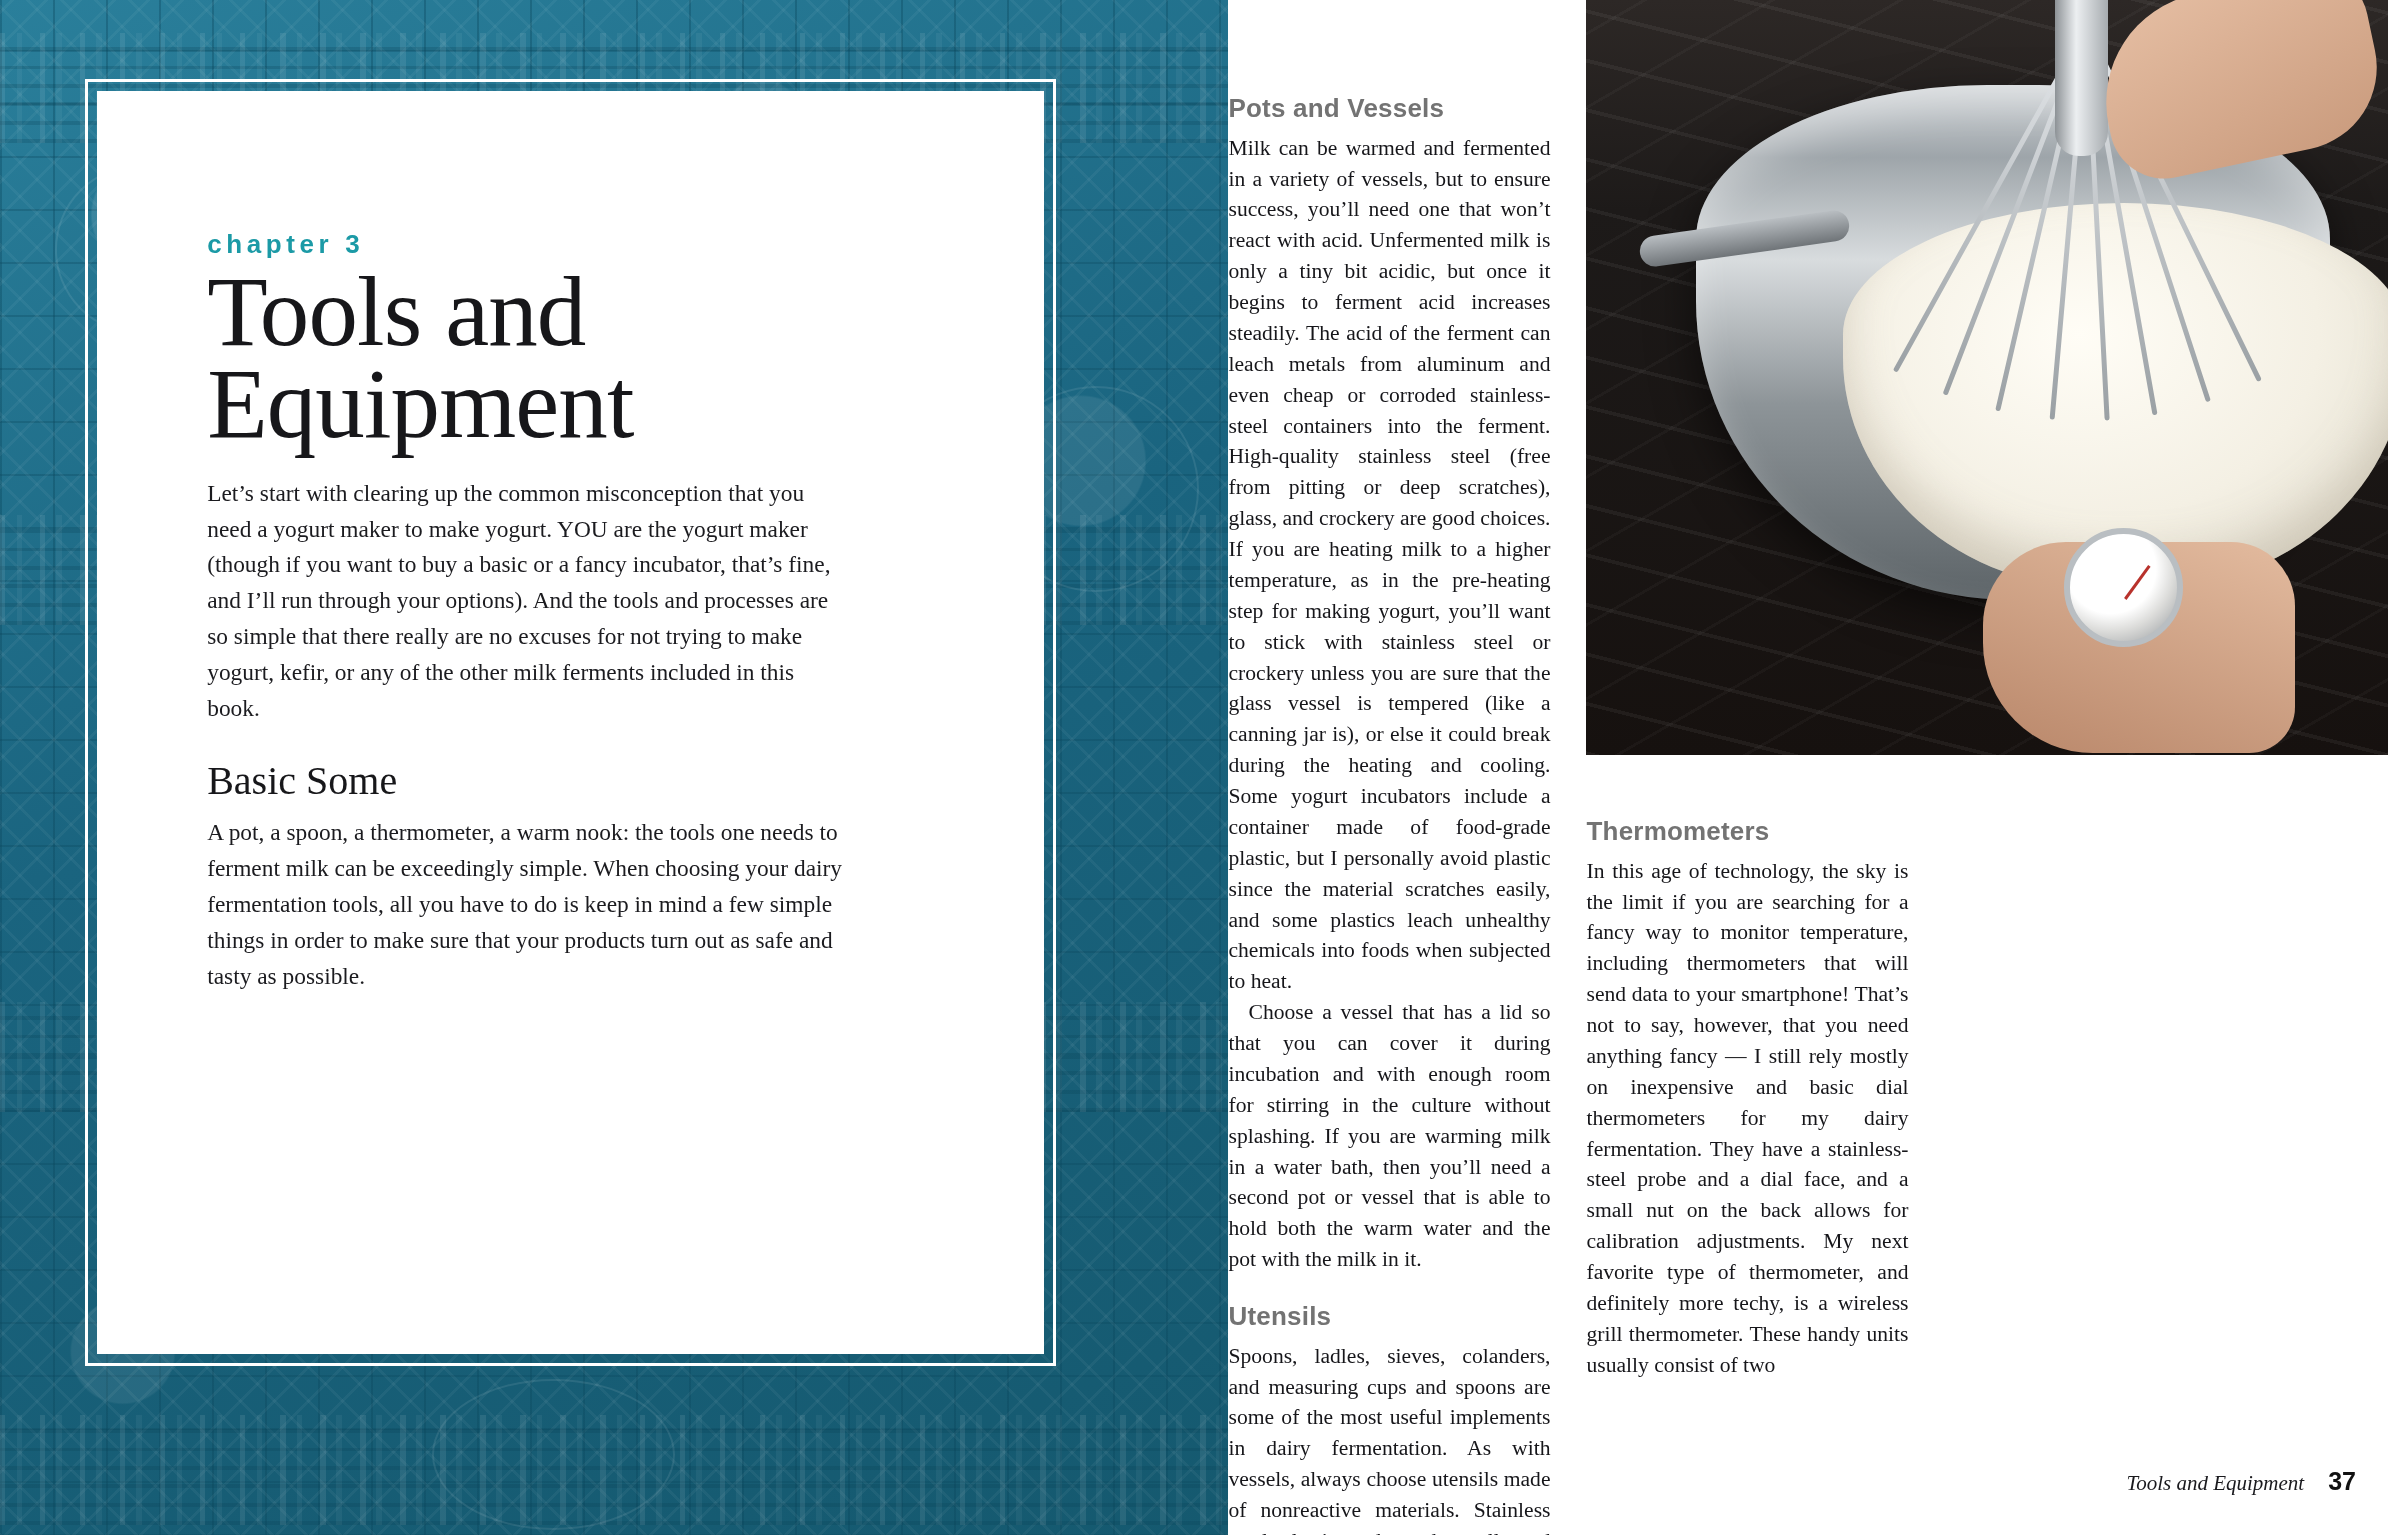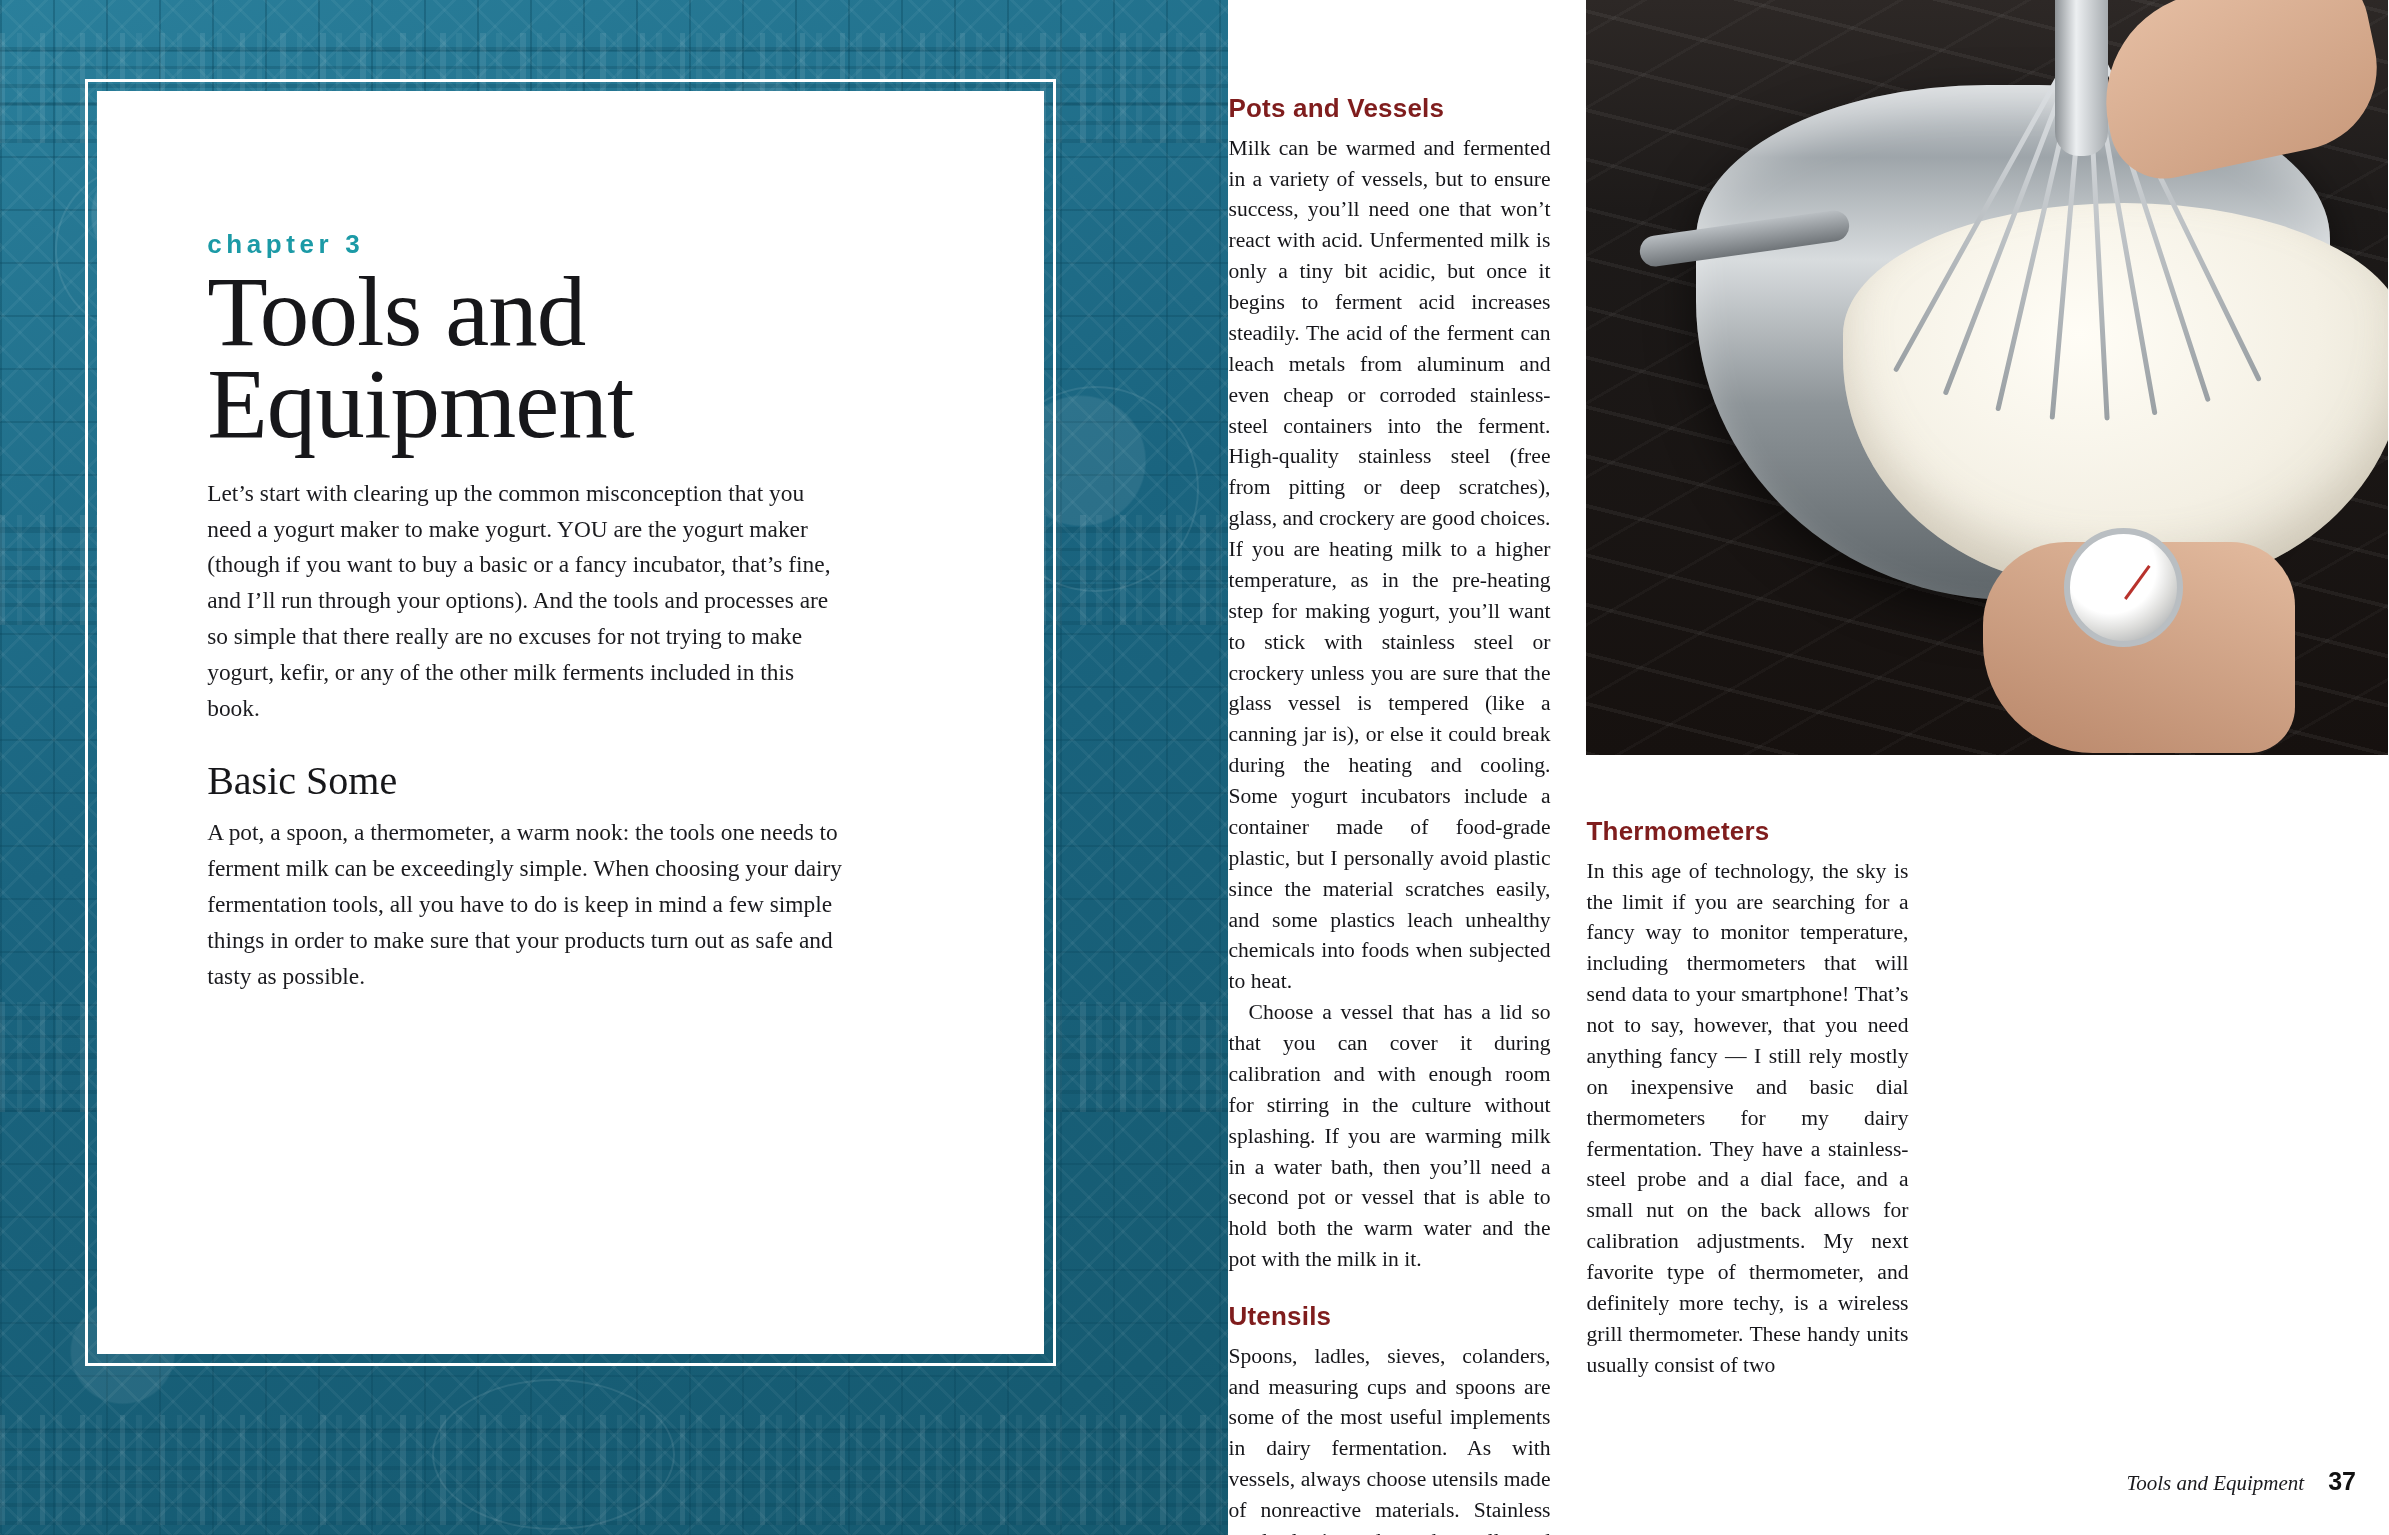--- a/index.html
+++ b/index.html
@@ -257,21 +257,21 @@
     font-size: 21.6px;
     line-height: 1.43;
     color: #16161a;
   }
   .col-left { left: 0; top: 90px; }
   .col-right2 { left: 358px; top: 790px; }
   .subhead {
     font-family: "Liberation Sans", sans-serif;
     font-weight: 700;
     font-size: 26px;
-    color: #7f1d1d;
+    color: #737373;
     margin: 0 0 5.5px 0;
     letter-spacing: 0.2px;
   }
   .subhead.spaced { margin-top: 23px; }
   .col p {
     margin: 0;
     text-align: justify;
     hyphens: auto;
   }
   .col p.indent { text-indent: 20px; }
@@ -357,21 +357,21 @@
       <div class="hand-top"></div>
       <div class="hand-bottom"></div>
       <div class="dial"></div>
     </div>
 
     <div class="cols">
 
       <div class="col col-left">
         <h3 class="subhead">Pots and Vessels</h3>
         <p>Milk can be warmed and fermented in a variety of vessels, but to ensure success, you’ll need one that won’t react with acid. Unfermented milk is only a tiny bit acidic, but once it begins to ferment acid increases steadily. The acid of the ferment can leach metals from aluminum and even cheap or corroded stainless-steel containers into the ferment. High-quality stainless steel (free from pitting or deep scratches), glass, and crockery are good choices. If you are heating milk to a higher temperature, as in the pre-heating step for making yogurt, you’ll want to stick with stainless steel or crockery unless you are sure that the glass vessel is tempered (like a canning jar is), or else it could break during the heating and cooling. Some yogurt incubators include a container made of food-grade plastic, but I personally avoid plastic since the material scratches easily, and some plastics leach unhealthy chemicals into foods when subjected to heat.</p>
-        <p class="indent">Choose a vessel that has a lid so that you can cover it during calibration and with enough room for stirring in the culture without splashing. If you are warming milk in a water bath, then you’ll need a second pot or vessel that is able to hold both the warm water and the pot with the milk in it.</p>
+        <p class="indent">Choose a vessel that has a lid so that you can cover it during incubation and with enough room for stirring in the culture without splashing. If you are warming milk in a water bath, then you’ll need a second pot or vessel that is able to hold both the warm water and the pot with the milk in it.</p>
         <h3 class="subhead spaced">Utensils</h3>
         <p>Spoons, ladles, sieves, colanders, and measuring cups and spoons are some of the most useful implements in dairy fermentation. As with vessels, always choose utensils made of nonreactive materials. Stainless steel, plastic, and wood are all good choices. If you use wooden or plastic spoons, try to dedicate those implements exclusively to dairy</p>
       </div>
 
       <div class="col col-right2">
         <h3 class="subhead spaced">Thermometers</h3>
         <p>In this age of technology, the sky is the limit if you are searching for a fancy way to monitor temperature, including thermometers that will send data to your smartphone! That’s not to say, however, that you need anything fancy — I still rely mostly on inexpensive and basic dial thermometers for my dairy fermentation. They have a stainless-steel probe and a dial face, and a small nut on the back allows for calibration adjustments. My next favorite type of thermometer, and definitely more techy, is a wireless grill thermometer. These handy units usually consist of two</p>
       </div>
 
     </div>

